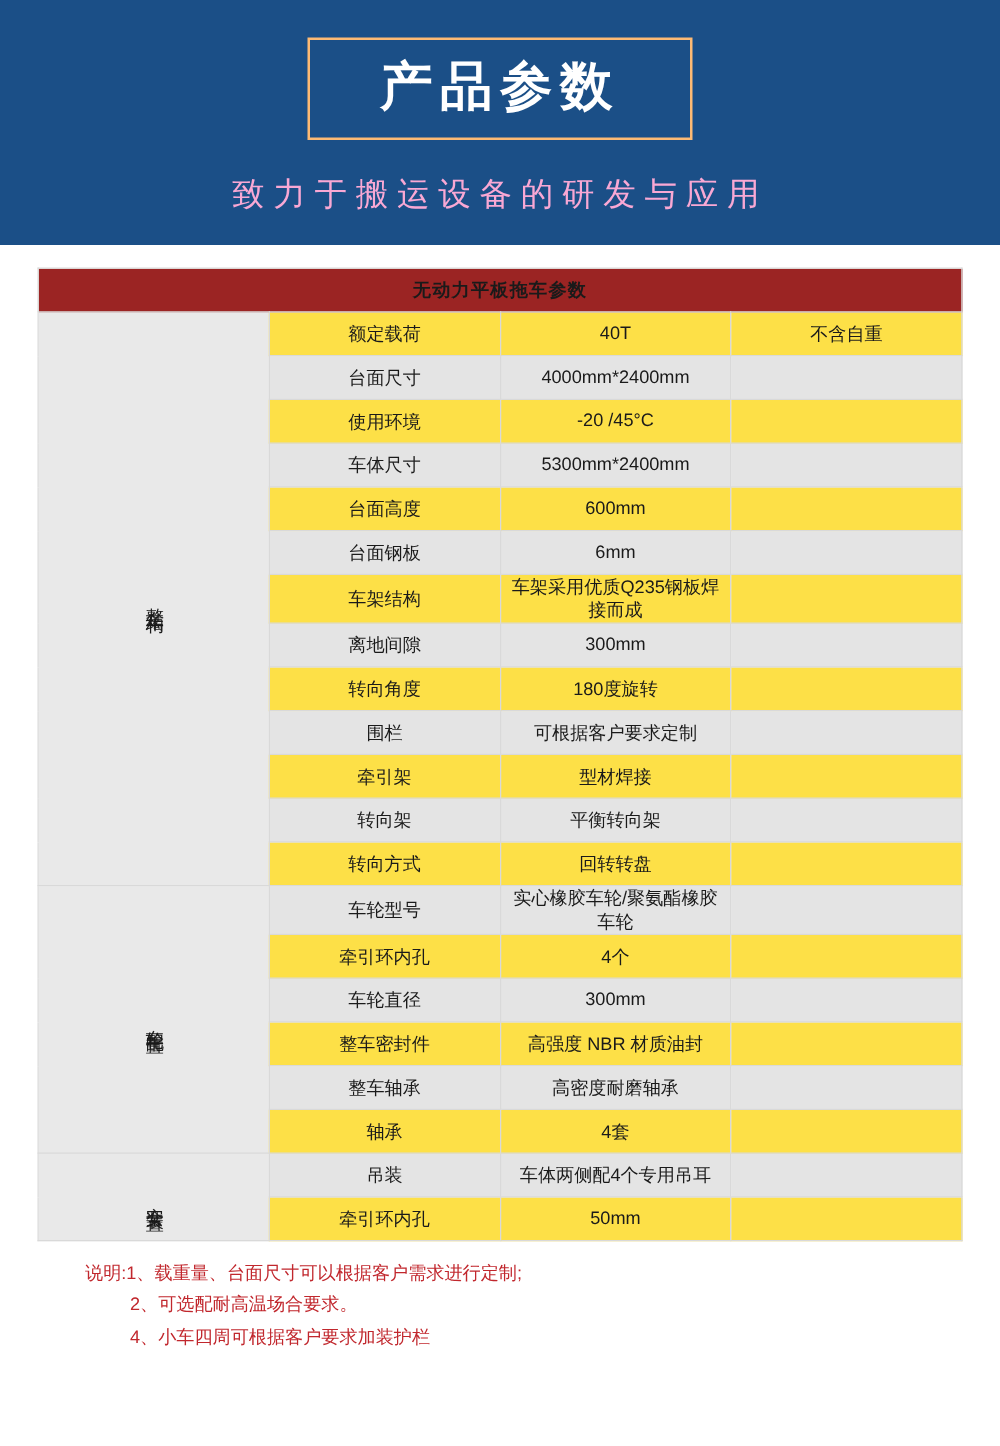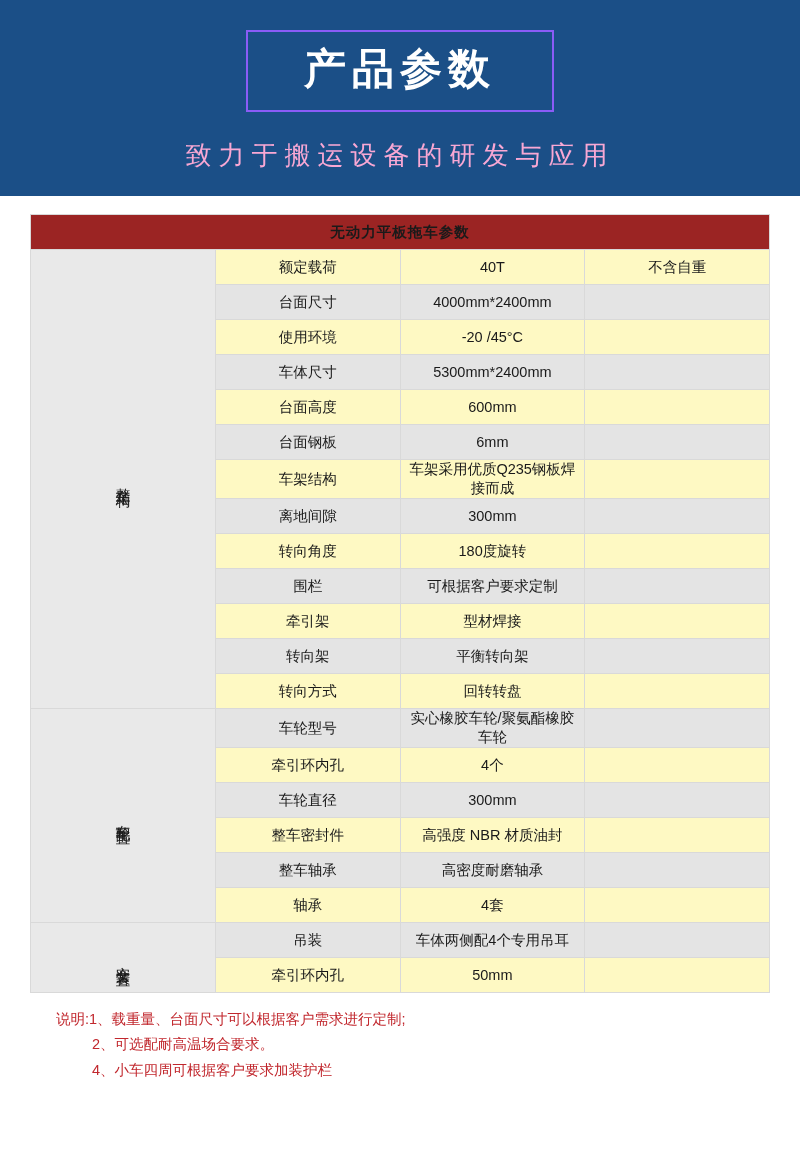--- a/index.html
+++ b/index.html
@@ -26,21 +26,21 @@
     height: 196px;
     width: 100%;
     box-sizing: border-box;
     display: flex;
     flex-direction: column;
     align-items: center;
     justify-content: flex-start;
     padding-top: 30px;
   }
   .title-box {
-    border: 2px solid #8b5cf6;
+    border: 2px solid #fdba74;
     padding: 14px 56px 18px 56px;
     display: inline-block;
   }
   .title-text {
     color: #ffffff;
     font-size: 42px;
     font-weight: bold;
     letter-spacing: 6px;
     line-height: 1.1;
     white-space: nowrap;
@@ -93,31 +93,31 @@
     text-orientation: upright;
     display: inline-block;
     line-height: 1.25;
     letter-spacing: 2px;
   }
   .c-label { width: 122px; }
   .c-value { width: 298px; }
   .c-note  { width: 212px; }
 
   tr.shade td { background: #e4e4e4; }
-  tr.plain td { background: #fef9c3; }
+  tr.plain td { background: #fde047; }
   tr.shade td.grp, tr.plain td.grp { background: #e9e9e9; }
 
   
   .notes {
     padding: 14px 0 0 56px;
     color: #c1272d;
     font-size: 14.5px;
     line-height: 1.75;
   }
-  .notes div { white-space: nowrap; }
+  .notes div { white-space: nowrap; margin-left: 12px; }
 </style>
 </head>
 <body>
 
 <div class="page">
 
   <div class="header">
     <div class="title-box">
       <div class="title-text">产品参数</div>
     </div>

